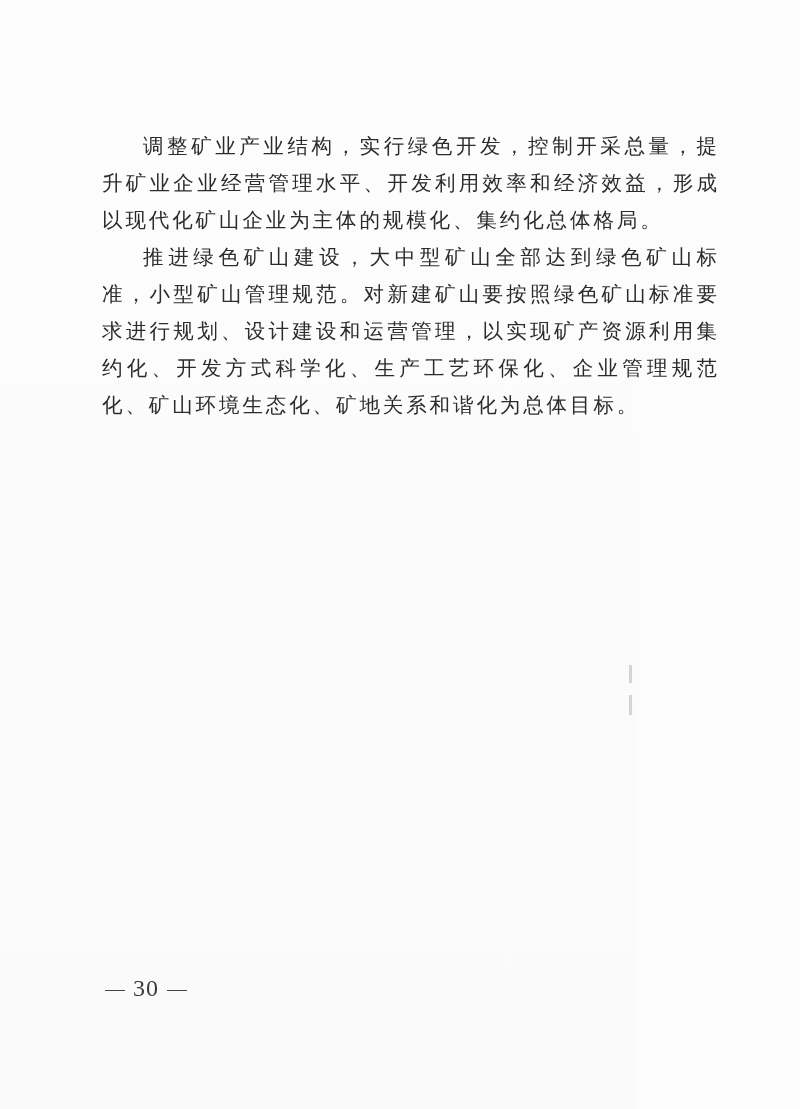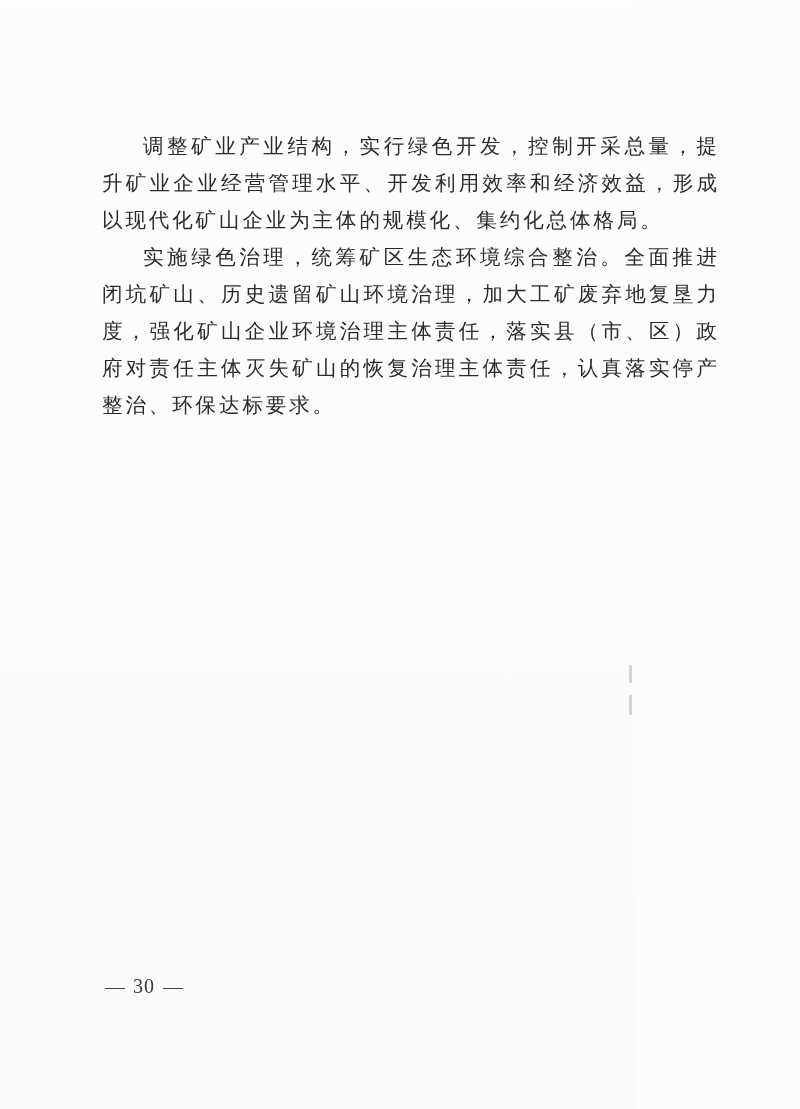--- a/index.html
+++ b/index.html
@@ -39,21 +39,21 @@
       word-break: break-all;
     }
     .para + .para {
       margin-top: 0px;
     }
     .page-number {
       position: absolute;
       left: 97px;
       top: 975px;
       font-family: "Liberation Serif", "DejaVu Serif", serif;
-      font-size: 20px;
+      font-size: 24px;
       color: #3a3a3a;
       letter-spacing: 1px;
     }
     .page-number .dash {
       display: inline-block;
       width: 20px;
       height: 1px;
       background: #444;
       vertical-align: middle;
       margin: 0 8px;
@@ -65,21 +65,21 @@
       background: #b9c6cc;
       opacity: 0.7;
     }
   </style>
 </head>
 <body>
 
 <div class="page">
   <div class="content">
     <p class="para">调整矿业产业结构，实行绿色开发，控制开采总量，提升矿业企业经营管理水平、开发利用效率和经济效益，形成以现代化矿山企业为主体的规模化、集约化总体格局。</p>
-    <p class="para">实施绿色治理，统筹矿区生态环境综合整治。全面推进闭坑矿山、历史遗留矿山环境治理，加大工矿废弃地复垦力度，强化矿山企业环境治理主体责任，落实县（市、区）政府对责任主体灭失矿山的恢复治理主体责任，认真落实停产整治、环保达标要求。</p>
+    <p class="para">推进绿色矿山建设，大中型矿山全部达到绿色矿山标准，小型矿山管理规范。对新建矿山要按照绿色矿山标准要求进行规划、设计建设和运营管理，以实现矿产资源利用集约化、开发方式科学化、生产工艺环保化、企业管理规范化、矿山环境生态化、矿地关系和谐化为总体目标。</p>
   </div>
 
   <div class="page-number">
     <span class="dash"></span><span>30</span><span class="dash"></span>
   </div>
 
   <div class="edge-mark" style="top:665px;height:18px;"></div>
   <div class="edge-mark" style="top:695px;height:20px;"></div>
 </div>
 

